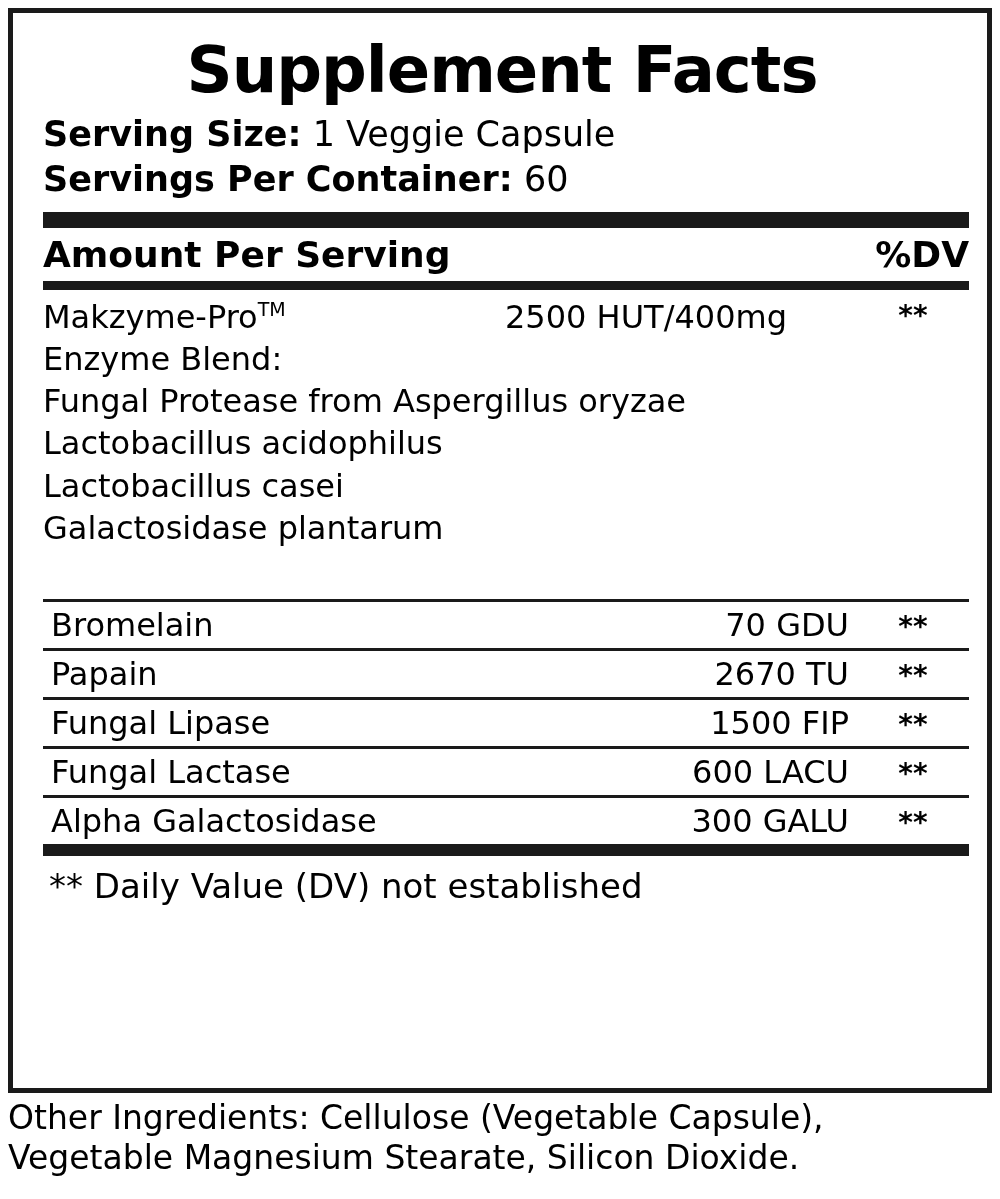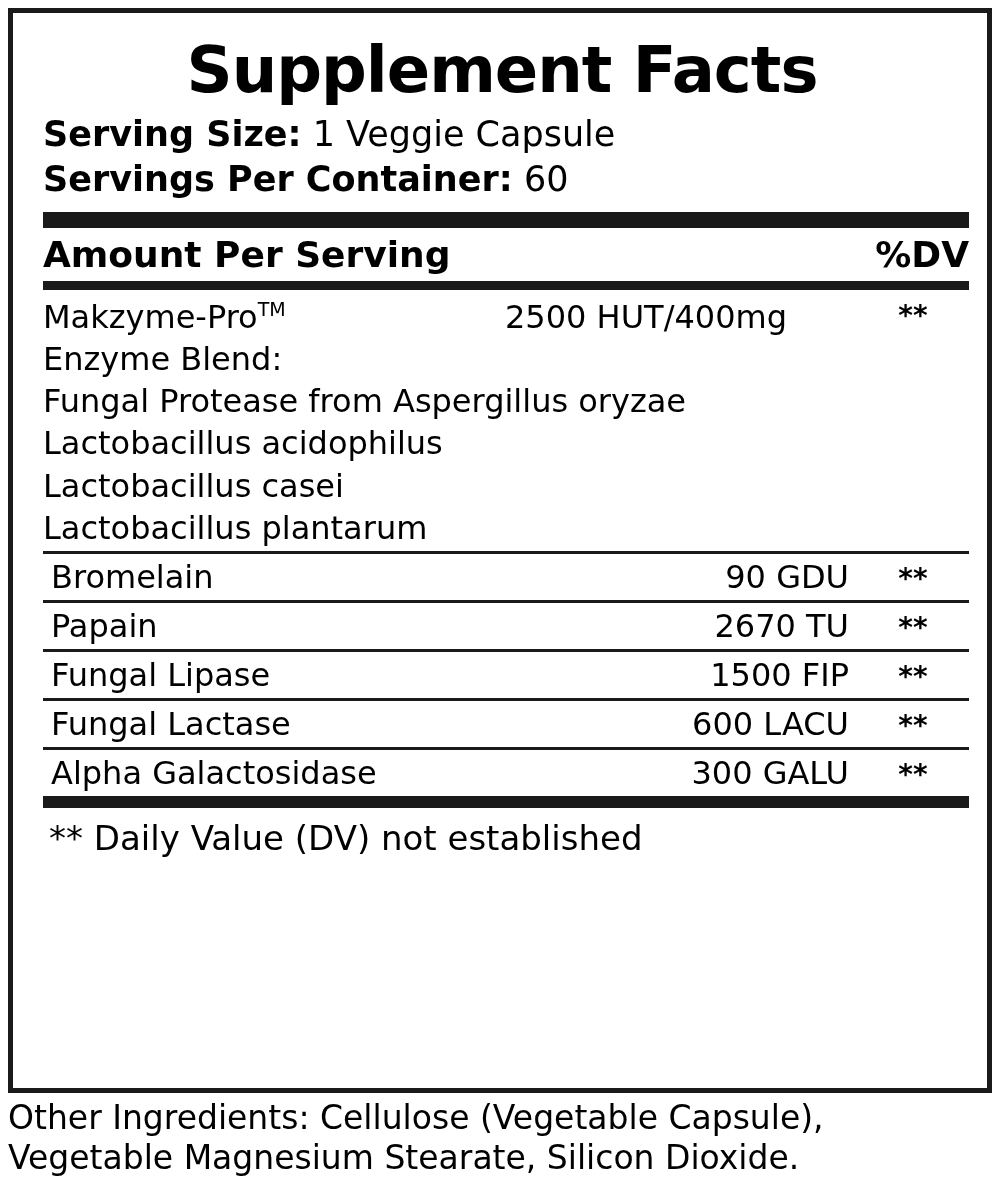--- a/index.html
+++ b/index.html
@@ -107,20 +107,21 @@
     font-size: 28px;
   }
   .blend-sub {
     font-size: 32px;
     line-height: 1.32;
   }
   table.rows {
     width: 100%;
     border-collapse: collapse;
     font-size: 32px;
+    margin-top: 48px;
   }
   table.rows td {
     padding: 4px 0 4px 0;
     border-bottom: 3px solid #1a1a1a;
     vertical-align: baseline;
   }
   table.rows tr:first-child td {
     border-top: 3px solid #1a1a1a;
   }
   table.rows td.name {
@@ -182,28 +183,28 @@
       <div class="blend">
         <div class="blend-top">
           <div class="blend-name"><span>Makzyme-Pro</span><sup>TM</sup></div>
           <div class="blend-amt">2500 HUT/400mg</div>
           <div class="blend-dv">**</div>
         </div>
         <div class="blend-sub">Enzyme Blend:</div>
         <div class="blend-sub">Fungal Protease from Aspergillus oryzae</div>
         <div class="blend-sub">Lactobacillus acidophilus</div>
         <div class="blend-sub">Lactobacillus casei</div>
-        <div class="blend-sub">Lactobacillus plantarum</div>
+        <div class="blend-sub">Galactosidase plantarum</div>
       </div>
 
       <table class="rows">
         <tbody>
           <tr>
             <td class="name">Bromelain</td>
-            <td class="amt">90 GDU</td>
+            <td class="amt">70 GDU</td>
             <td class="dv">**</td>
           </tr>
           <tr>
             <td class="name">Papain</td>
             <td class="amt">2670 TU</td>
             <td class="dv">**</td>
           </tr>
           <tr>
             <td class="name">Fungal Lipase</td>
             <td class="amt">1500 FIP</td>

